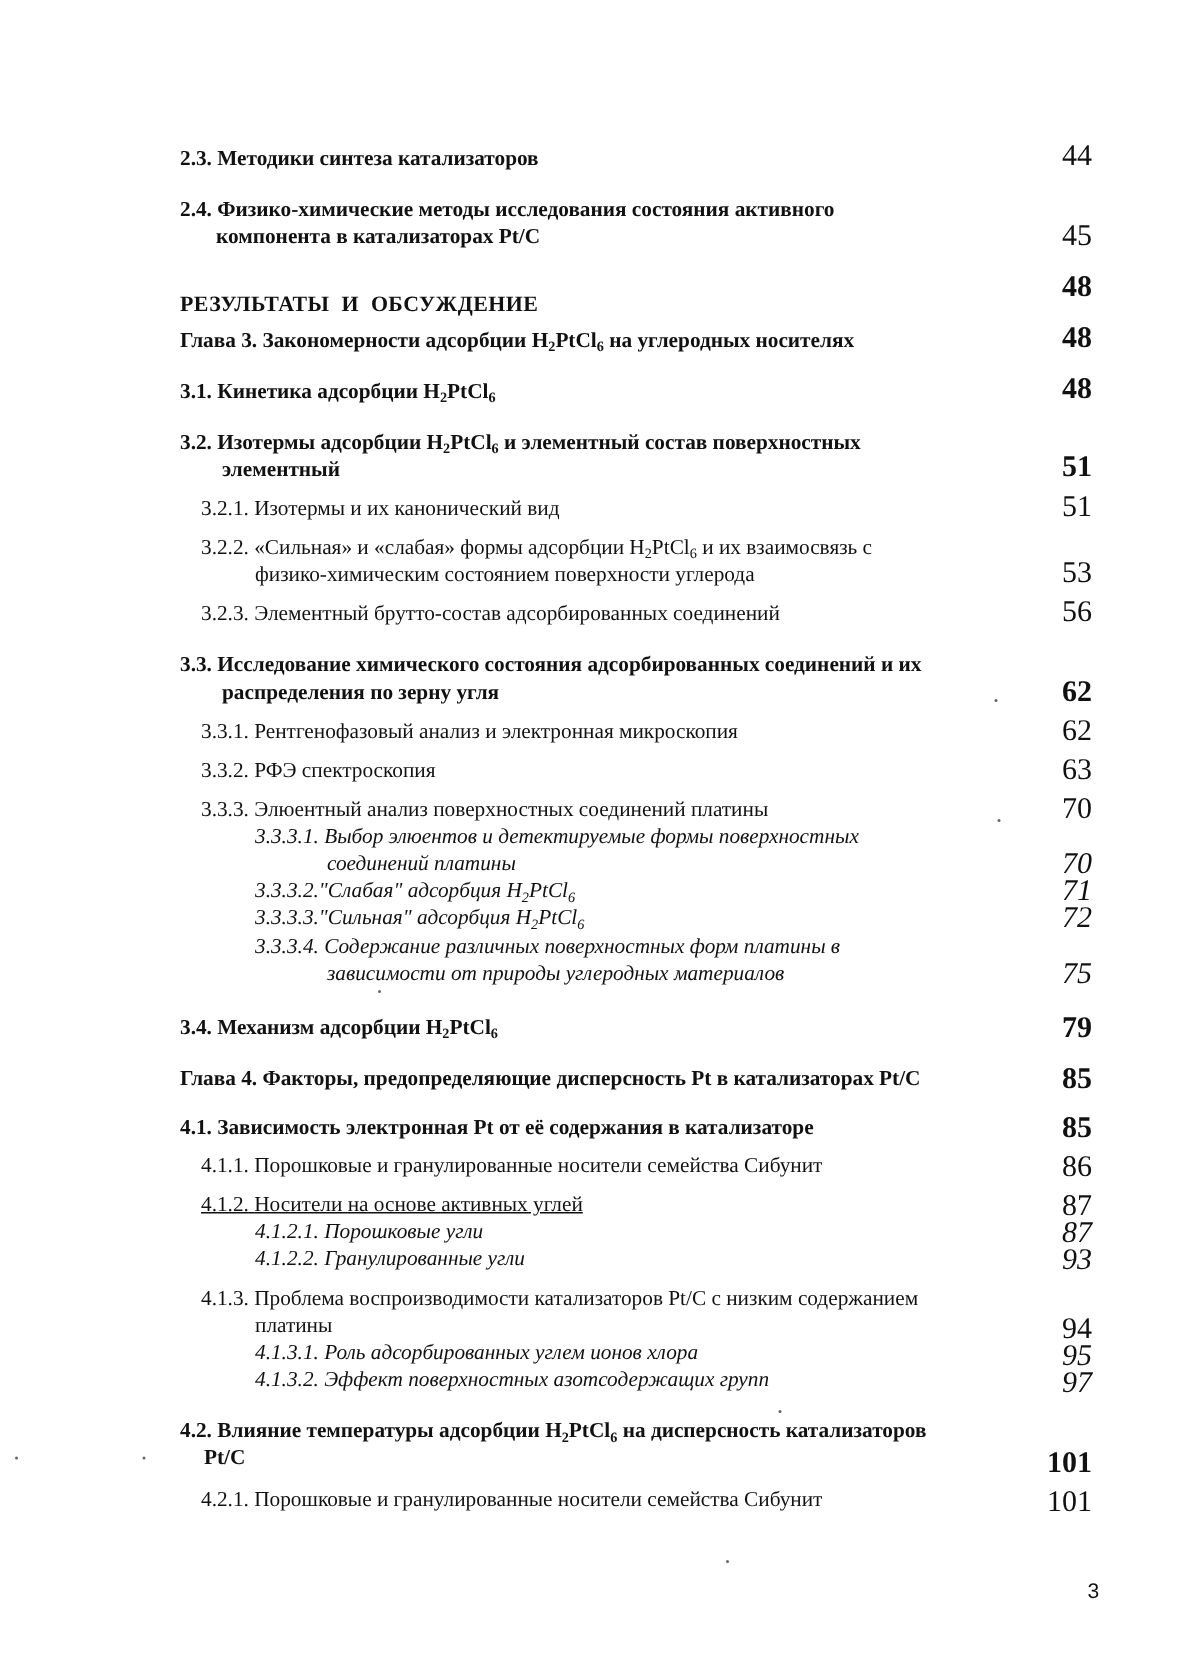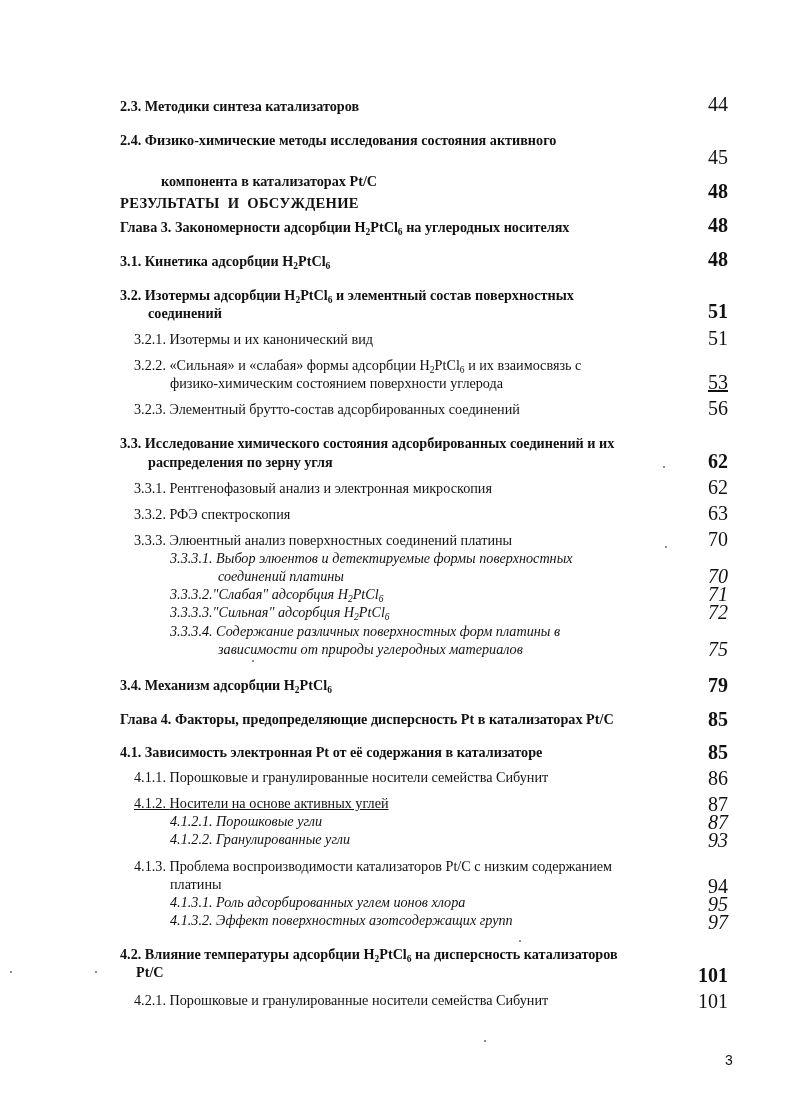--- a/index.html
+++ b/index.html
@@ -23,21 +23,21 @@
   <div class="t b" style="left:120px; top:97px;">
     <span>2.3.</span>
     <span>Методики синтеза катализаторов</span>
   </div>
   <div class="pg" style="top:95px;">44</div>
 
   <div class="t b" style="left:120px; top:131px;">
     <span>2.4.</span>
     <span>Физико-химические методы исследования состояния активного</span>
   </div>
-  <div class="t b" style="left:161px; top:149px;margin-top:23px;">компонента в катализаторах Pt/C</div>
+  <div class="t b" style="left:144px; top:149px;">компонента в катализаторах Pt/C</div>
   <div class="pg" style="top:148px;">45</div>
 
   <div class="t b caps" style="left:120px; top:194px; word-spacing:4px;">РЕЗУЛЬТАТЫ И ОБСУЖДЕНИЕ</div>
   <div class="pg b" style="top:182px;">48</div>
 
   <div class="t b" style="left:120px; top:218px;">
     <span>Глава 3.</span>
     <span><span>Закономерности адсорбции H</span><sub>2</sub><span>Pt</span><span>Cl</span><sub>6</sub><span> на углеродных носителях</span></span>
   </div>
   <div class="pg b" style="top:216px;">48</div>
@@ -45,35 +45,35 @@
   <div class="t b" style="left:120px; top:252px;">
     <span>3.1.</span>
     <span><span>Кинетика адсорбции H</span><sub>2</sub><span>Pt</span><span>Cl</span><sub>6</sub></span>
   </div>
   <div class="pg b" style="top:250px;">48</div>
 
   <div class="t b" style="left:120px; top:286px;">
     <span>3.2.</span>
     <span><span>Изотермы адсорбции H</span><sub>2</sub><span>Pt</span><span>Cl</span><sub>6</sub><span> и элементный состав поверхностных</span></span>
   </div>
-  <div class="t b" style="left:148px; top:304px;">соединений</div>
+  <div class="t b" style="left:148px; top:304px;">элементный</div>
   <div class="pg b" style="top:302px;">51</div>
 
   <div class="t" style="left:134px; top:330px;">
     <span>3.2.1.</span>
     <span>Изотермы и их канонический вид</span>
   </div>
   <div class="pg" style="top:329px;">51</div>
 
   <div class="t" style="left:134px; top:356px;">
     <span>3.2.2.</span>
     <span><span>«Сильная» и «слабая» формы адсорбции H</span><sub>2</sub><span>Pt</span><span>Cl</span><sub>6</sub><span> и их взаимосвязь с</span></span>
   </div>
   <div class="t" style="left:170px; top:374px;">физико-химическим состоянием поверхности углерода</div>
-  <div class="pg" style="top:373px;text-decoration:underline;">53</div>
+  <div class="pg" style="top:373px;">53</div>
 
   <div class="t" style="left:134px; top:400px;">
     <span>3.2.3.</span>
     <span>Элементный брутто-состав адсорбированных соединений</span>
   </div>
   <div class="pg" style="top:399px;">56</div>
 
   <div class="t b" style="left:120px; top:434px;">
     <span>3.3.</span>
     <span>Исследование химического состояния адсорбированных соединений и их</span>

